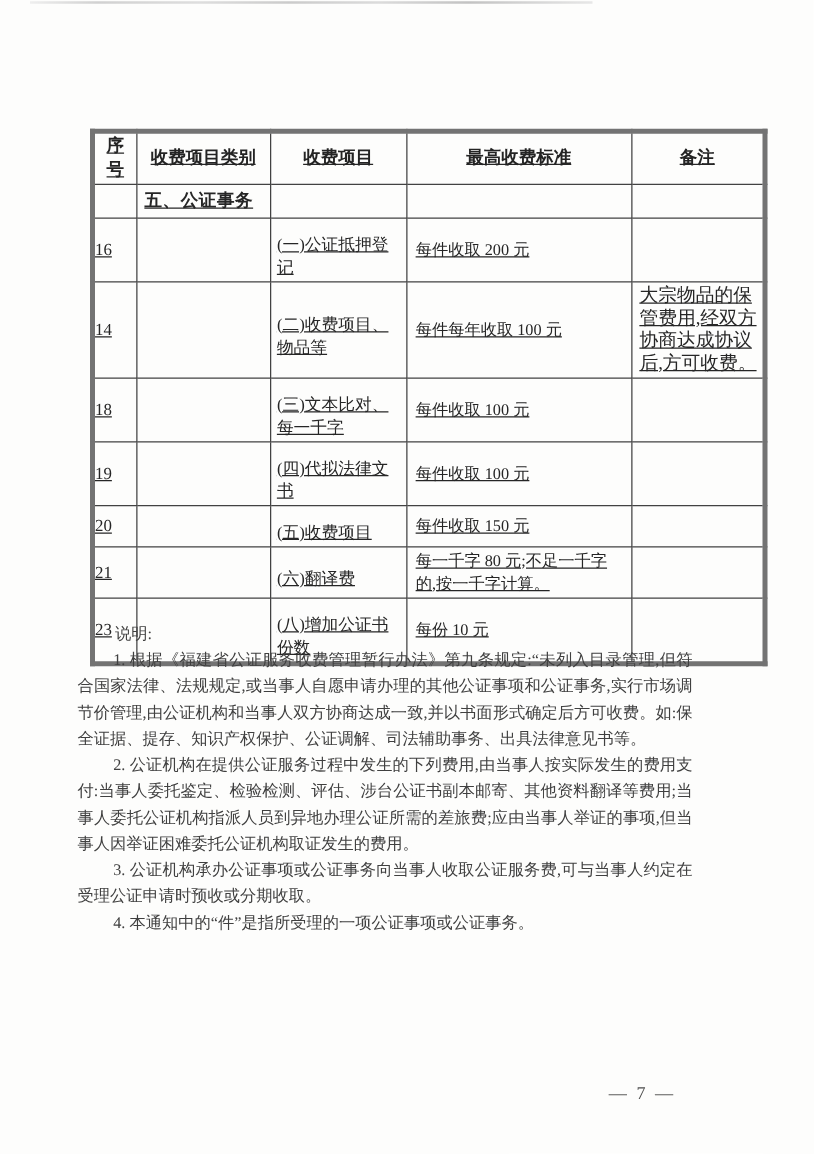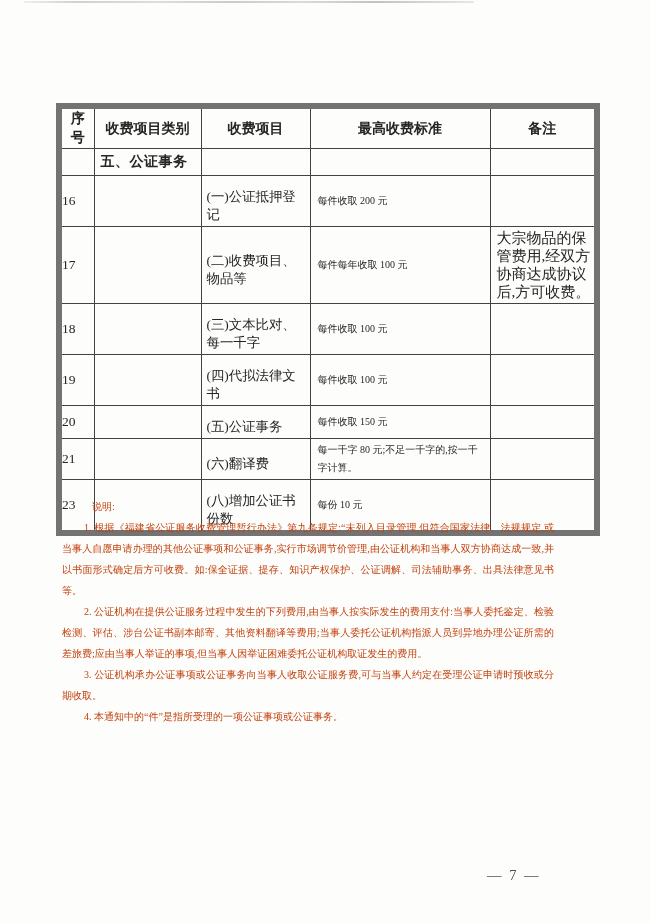--- a/index.html
+++ b/index.html
@@ -17,26 +17,27 @@
     position: absolute;
     top: 1px;
     left: 24px;
     width: 450px;
     height: 2px;
     background: linear-gradient(90deg,#ececec 0%,#c9c9c9 12%,#d8d8d8 30%,#c2c2c2 46%,#d5d5d5 62%,#b8b8b8 78%,#e3e3e3 100%);
     opacity: .85;
   }
   table.fee-table {
     position: absolute;
-    left: 56px;
+    left: 72px;
     top: 103px;
     width: 538px;
     border-collapse: collapse;
     table-layout: fixed;
-    border: 6px solid #737373;
+    border: 4px solid #737373;
+    text-decoration: underline;
   }
   .fee-table th, .fee-table td {
     border: 1px solid #424242;
     vertical-align: middle;
     font-weight: normal;
   }
   .fee-table thead tr { height: 42px; }
   .fee-table th {
     font-weight: bold;
     font-size: 14px;
@@ -63,37 +64,37 @@
     font-size: 14px;
     padding-left: 6px;
     letter-spacing: .5px;
   }
   td.cell-item {
     font-size: 13.4px;
     line-height: 18px;
     padding: 12px 2px 2px 5px;
   }
   td.cell-fee {
-    font-size: 10px;
+    font-size: 13px;
     line-height: 18px;
     padding: 2px 4px 2px 7px;
   }
   td.cell-note {
     font-size: 15px;
     line-height: 18px;
     padding: 2px 3px 2px 6px;
   }
   .notes {
     position: absolute;
     left: 62px;
     top: 496px;
     width: 492px;
-    font-size: 10px;
+    font-size: 13px;
     line-height: 21px;
-    color: #c2410c;
+    color: #404040;
   }
   .notes-label {
     margin-left: 30px;
   }
   .notes p {
     text-indent: 2.2em;
     text-align: justify;
   }
   .page-number {
     position: absolute;
@@ -138,21 +139,21 @@
         <td class="cell-note"></td>
       </tr>
       <tr class="row-16">
         <td class="cell-seq">16</td>
         <td class="cell-category"></td>
         <td class="cell-item">(一)公证抵押登记</td>
         <td class="cell-fee">每件收取 200 元</td>
         <td class="cell-note"></td>
       </tr>
       <tr class="row-17">
-        <td class="cell-seq">17</td>
+        <td class="cell-seq">14</td>
         <td class="cell-category"></td>
         <td class="cell-item">(二)收费项目、物品等</td>
         <td class="cell-fee">每件每年收取 100 元</td>
         <td class="cell-note">大宗物品的保管费用,经双方协商达成协议后,方可收费。</td>
       </tr>
       <tr class="row-18">
         <td class="cell-seq">18</td>
         <td class="cell-category"></td>
         <td class="cell-item">(三)文本比对、每一千字</td>
         <td class="cell-fee">每件收取 100 元</td>
@@ -161,21 +162,21 @@
       <tr class="row-19">
         <td class="cell-seq">19</td>
         <td class="cell-category"></td>
         <td class="cell-item">(四)代拟法律文书</td>
         <td class="cell-fee">每件收取 100 元</td>
         <td class="cell-note"></td>
       </tr>
       <tr class="row-20">
         <td class="cell-seq">20</td>
         <td class="cell-category"></td>
-        <td class="cell-item">(五)公证事务</td>
+        <td class="cell-item">(五)收费项目</td>
         <td class="cell-fee">每件收取 150 元</td>
         <td class="cell-note"></td>
       </tr>
       <tr class="row-21">
         <td class="cell-seq">21</td>
         <td class="cell-category"></td>
         <td class="cell-item">(六)翻译费</td>
         <td class="cell-fee">每一千字 80 元;不足一千字的,按一千字计算。</td>
         <td class="cell-note"></td>
       </tr>

